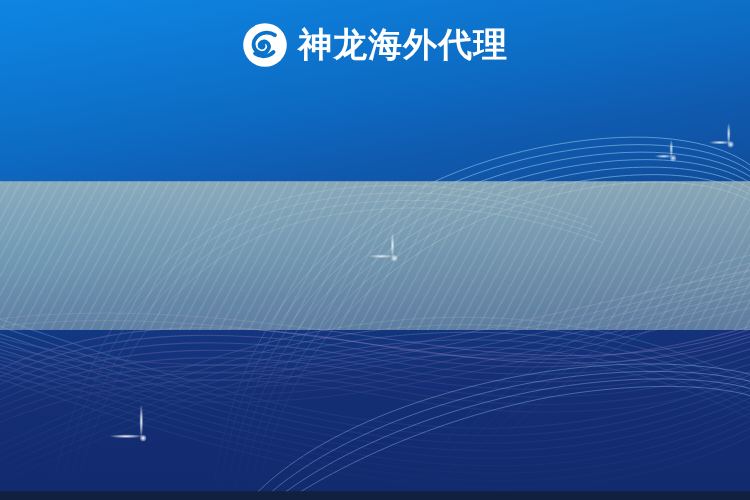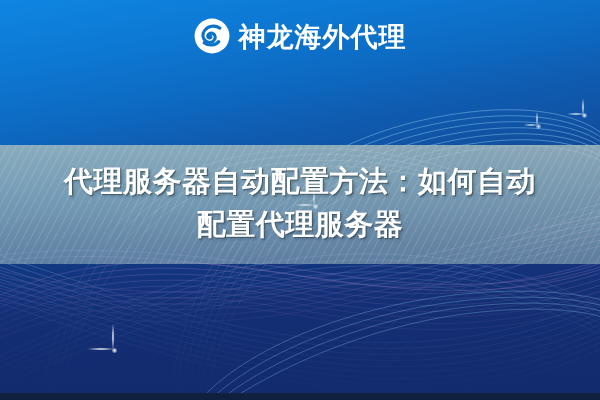--- a/index.html
+++ b/index.html
@@ -276,20 +276,16 @@
 
   <div class="logo-row">
     <svg class="logo-mark" viewBox="0 0 64 64">
       <circle cx="32" cy="32" r="31" fill="#ffffff"></circle>
       <path d="M46 18c-9-6-21-4-27 4-5 6-4 15 2 19 5 4 12 3 15-2 3-4 2-9-2-11-3-2-7-1-9 2-1 2-1 4 1 5 1 1 3 1 4-1 0-1 0-2-1-2" fill="none" stroke="#0b72c9" stroke-width="5.5" stroke-linecap="round" stroke-linejoin="round"></path>
       <path d="M18 44c8 6 20 5 26-2" fill="none" stroke="#0b72c9" stroke-width="5.5" stroke-linecap="round"></path>
     </svg>
     <div class="logo-text">神龙海外代理</div>
   </div>
 
-  <div class="headline">
-    <div>代理服务器自动配置方法：如何自动</div>
-    <div>配置代理服务器</div>
-  </div>
 
   <div class="bottom-strip"></div>
 
 </div>
 
 </body></html>

